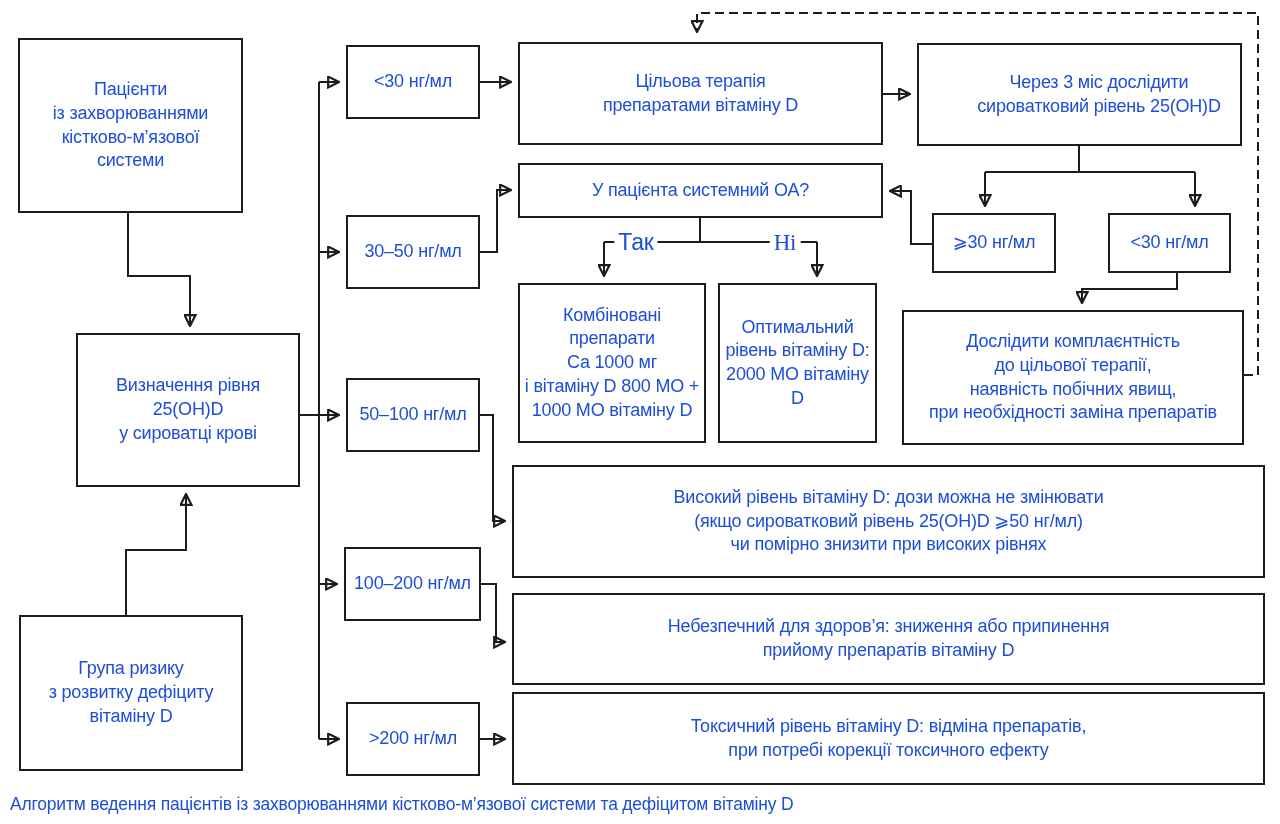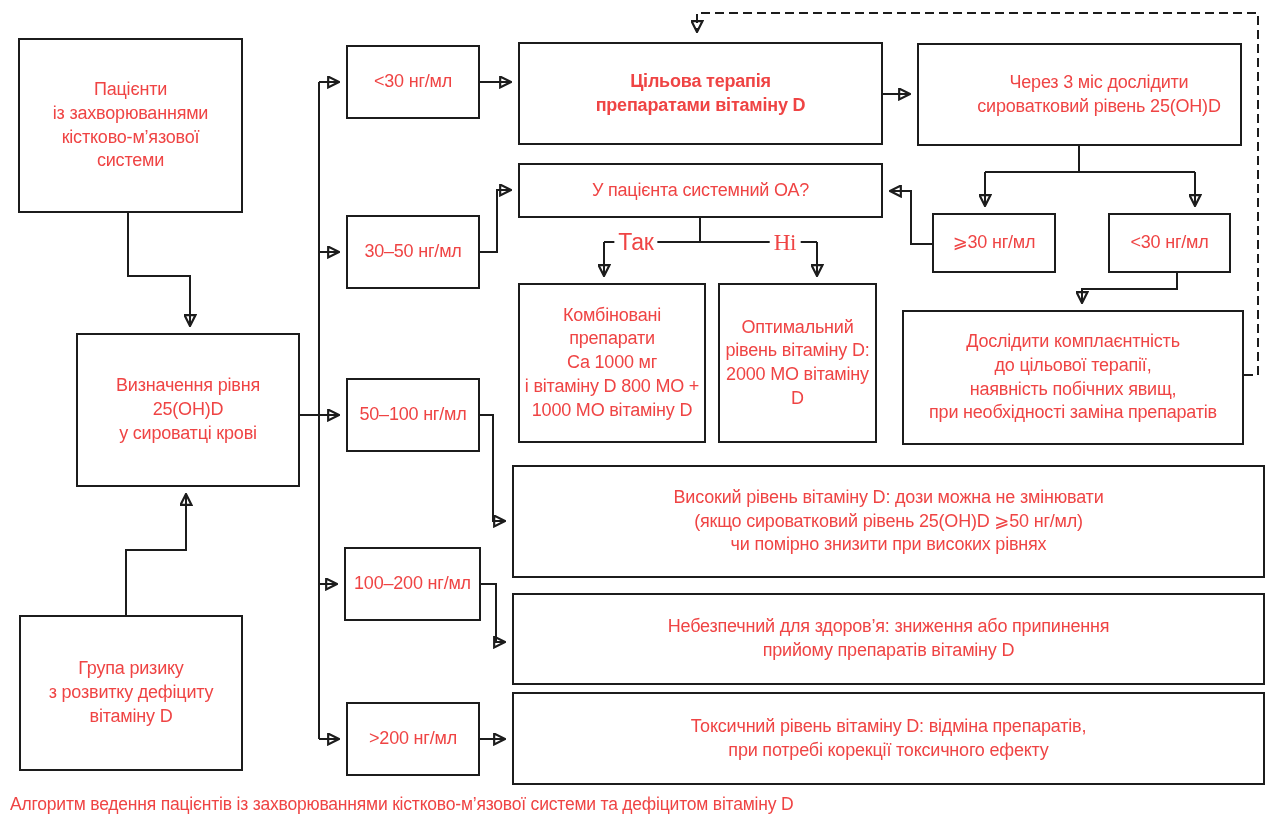--- a/index.html
+++ b/index.html
@@ -2,21 +2,21 @@
 <html lang="uk"><head>
 <meta charset="utf-8">
 <style>
   html,body{margin:0;padding:0;background:#ffffff;}
   #canvas{
     position:relative;
     width:1280px;
     height:824px;
     background:#ffffff;
     font-family:"Liberation Sans","DejaVu Sans",sans-serif;
-    color:#ef4444;
+    color:#1d4ed8;
     overflow:hidden;
   }
   .node{
     position:absolute;
     border:2px solid #1c1c1c;
     background:#ffffff;
     display:flex;
     align-items:center;
     justify-content:center;
     text-align:center;
@@ -122,21 +122,21 @@
   <div class="node" style="left:19px;top:615px;width:224px;height:156px;">Група ризику
 з розвитку дефіциту
 вітаміну D</div>
 
   <div class="node range" style="left:346px;top:45px;width:134px;height:74px;">&lt;30 нг/мл</div>
   <div class="node range" style="left:346px;top:215px;width:134px;height:74px;">30–50 нг/мл</div>
   <div class="node range" style="left:346px;top:378px;width:134px;height:74px;text-align:center;">50–100 нг/мл</div>
   <div class="node range" style="left:344px;top:547px;width:137px;height:74px;">100–200 нг/мл</div>
   <div class="node range" style="left:346px;top:702px;width:134px;height:74px;">&gt;200 нг/мл</div>
 
-  <div class="node" style="left:518px;top:42px;width:365px;height:103px;font-weight:bold;">Цільова терапія
+  <div class="node" style="left:518px;top:42px;width:365px;height:103px;">Цільова терапія
 препаратами вітаміну D</div>
   <div class="node" style="left:917px;top:43px;width:325px;height:103px;padding-left:39px;">Через 3 міс дослідити
 сироватковий рівень 25(ОН)D</div>
   <div class="node" style="left:518px;top:163px;width:365px;height:55px;">У пацієнта системний ОА?</div>
   <div class="node" style="left:518px;top:283px;width:188px;height:160px;">Комбіновані
 препарати
 Са 1000 мг
 і вітаміну D 800 МО +
 1000 МО вітаміну D</div>
   <div class="node" style="left:718px;top:283px;width:159px;height:160px;">Оптимальний

